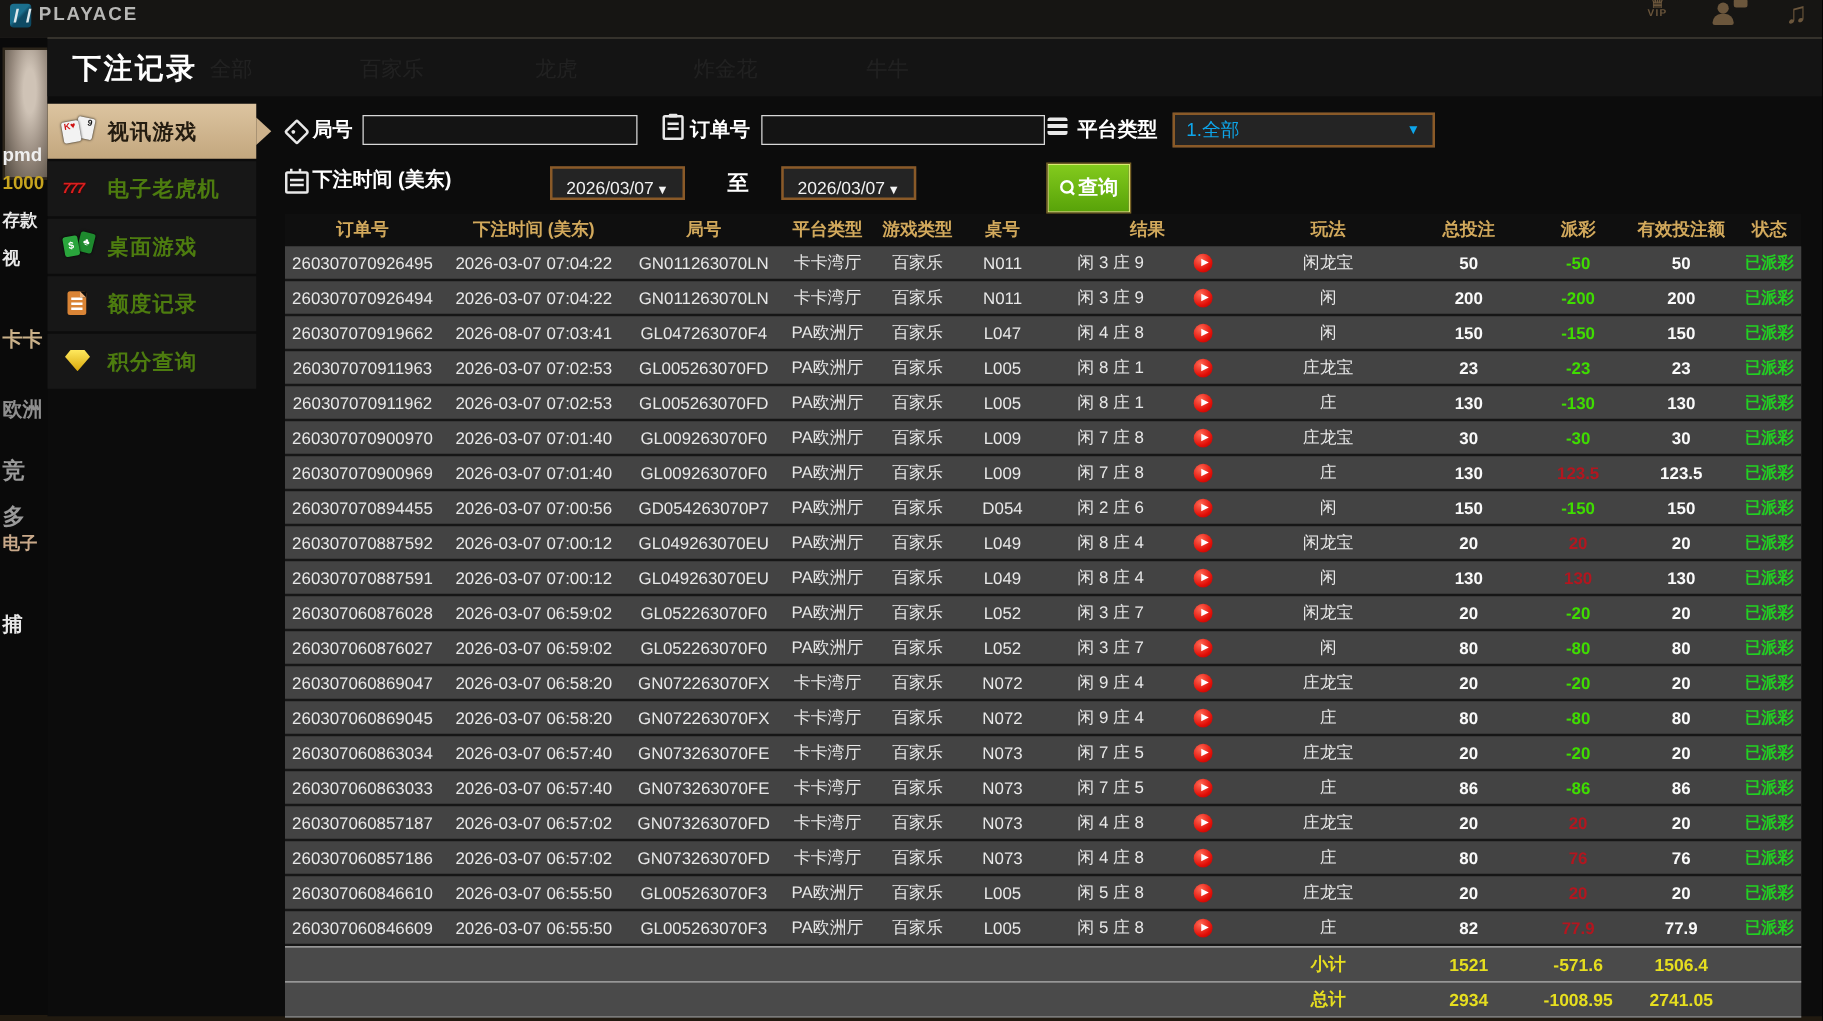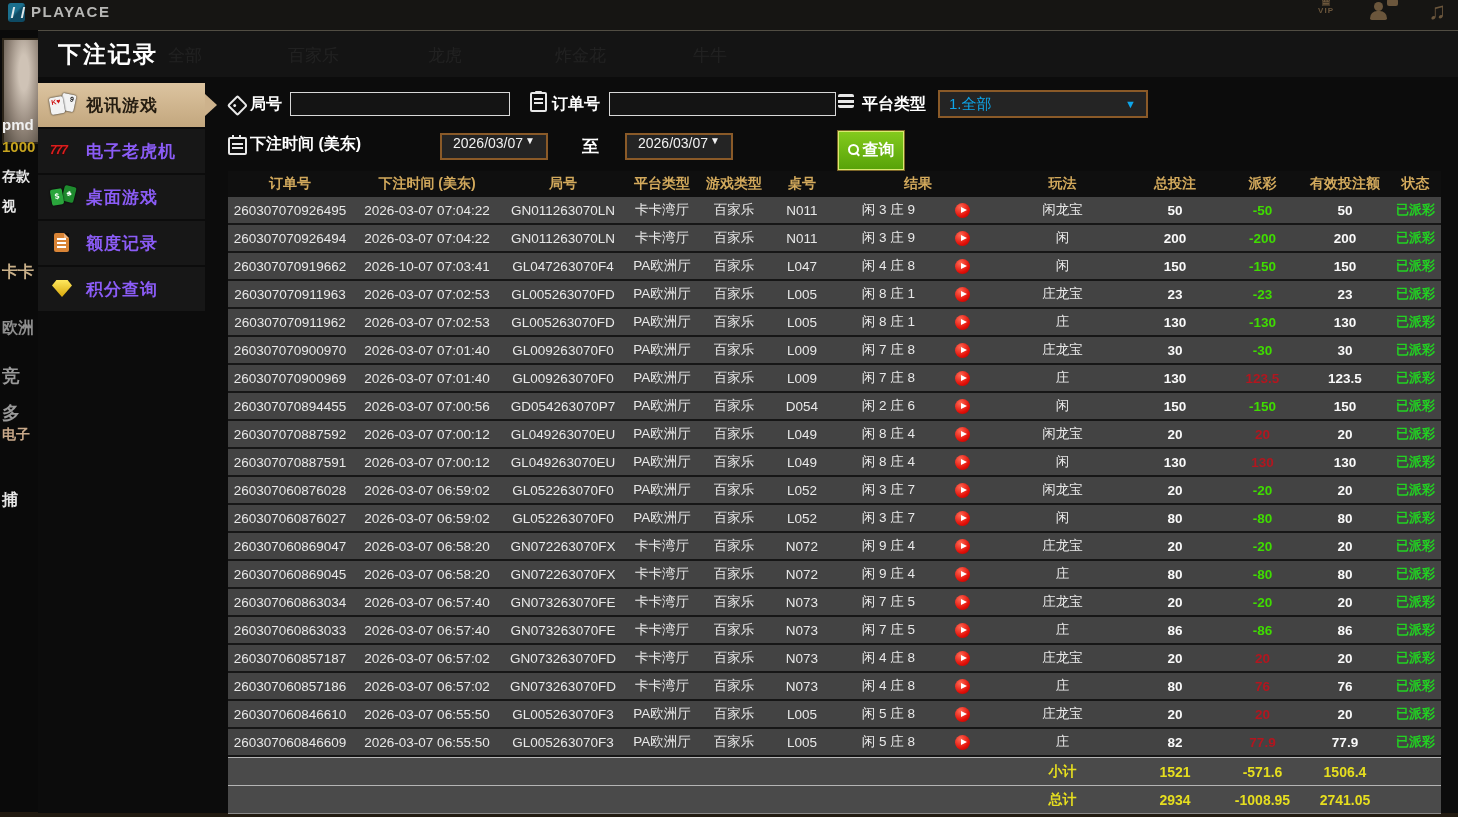--- a/index.html
+++ b/index.html
@@ -35,21 +35,21 @@
   
   .modal{position:absolute;left:38px;top:30px;width:1420px;height:782px;background:#0c0c0c;border-top:1px solid #514d43;}
   .modal-title-bar{position:absolute;left:0;top:0;width:100%;height:46px;background:#141414;}
   .modal-title{position:absolute;left:20px;top:0;line-height:46px;color:#fff;font-size:23px;font-weight:bold;letter-spacing:2px;}
   .ghost-tabs{position:absolute;left:0;top:0;width:100%;height:46px;}
   .ghost-tab{position:absolute;top:0;line-height:50px;font-size:17px;color:rgba(255,255,255,0.06);}
 
   
   .sidebar{position:absolute;left:0;top:46px;width:167px;padding-top:6px;}
   .side-item{position:relative;height:44px;margin-bottom:2px;background:#171717;display:flex;align-items:center;cursor:pointer;}
-  .side-item .side-label{color:#8b5cf6;font-size:17px;font-weight:bold;margin-left:10px;letter-spacing:1px;}
+  .side-item .side-label{color:#4d7c0f;font-size:17px;font-weight:bold;margin-left:10px;letter-spacing:1px;}
   .side-item.active{background:linear-gradient(#dcc4a0,#c3a77e);}
   .side-item.active .side-label{color:#241c10;}
   .side-item.active::after{content:"";position:absolute;right:-12px;top:50%;margin-top:-11px;border-left:12px solid #cdb28c;border-top:11px solid transparent;border-bottom:11px solid transparent;}
   .side-icon{position:relative;width:26px;height:24px;margin-left:12px;flex:0 0 26px;}
   .crd{position:absolute;width:12px;height:16px;background:#f2f2f2;border-radius:2px;font-size:7px;font-weight:bold;line-height:8px;box-shadow:0 0 2px #000;}
   .crd-b{right:1px;top:1px;transform:rotate(12deg);color:#151515;text-align:right;padding:1px 2px 0 0;}
   .crd-a{left:0;top:4px;transform:rotate(-10deg);color:#cf1212;padding:1px 0 0 2px;}
   .s777{position:absolute;left:0;top:4px;color:#d91f1f;font-weight:900;font-style:italic;font-size:12px;letter-spacing:-1px;text-shadow:0 1px 1px #400;}
   .gcrd{position:absolute;width:12px;height:16px;border-radius:2px;font-size:8px;font-weight:bold;color:#fff;text-align:center;line-height:16px;box-shadow:0 0 2px #000;}
   .g2{right:1px;top:1px;background:#1e8a2e;transform:rotate(14deg);}
@@ -60,21 +60,21 @@
   .doc::after{content:"";position:absolute;left:3px;top:5px;width:9px;height:1.5px;background:#fff;box-shadow:0 4px 0 #fff,0 8px 0 #fff;}
 
   
   .content{position:absolute;left:167px;top:46px;right:0;bottom:0;}
   .filters{position:absolute;left:0;top:0;width:100%;height:94px;}
   .f-label{position:absolute;color:#fff;font-size:16px;font-weight:bold;white-space:nowrap;}
   .f-input{position:absolute;height:22px;background:#141414;border:1px solid #d8d8d8;color:#eee;font-size:13px;padding:0 6px;outline:none;}
   .selectbox{position:absolute;height:24px;background:#242424;border:2px solid #8a5a28;color:#0ea5e9;font-size:15px;display:flex;align-items:center;cursor:pointer;}
   .selectbox .sel-val{margin-left:9px;flex:1;}
   .selectbox .caret{margin-right:10px;font-size:11px;}
-  .datebox{position:absolute;height:23px;background:#242424;border:2px solid #8a5a28;color:#f2f2f2;font-size:14px;display:flex;align-items:flex-start;justify-content:center;cursor:pointer;top:56px;}
+  .datebox{position:absolute;height:23px;background:#242424;border:2px solid #8a5a28;color:#f2f2f2;font-size:14px;display:flex;align-items:flex-end;justify-content:center;cursor:pointer;top:56px;}
   .datebox .dcaret{font-size:10px;margin-left:2px;}
   .to-label{position:absolute;top:58px;color:#fff;font-size:17px;font-weight:bold;}
   .search-btn{position:absolute;left:633px;top:54px;width:66px;height:39px;background:linear-gradient(#83ca1d,#58a309);border:1px solid #d9ea70;outline:1px solid #7a6426;color:#fff;font-size:16px;font-weight:bold;display:flex;align-items:center;justify-content:center;gap:3px;cursor:pointer;font-family:inherit;}
   .mag{position:relative;width:12px;height:13px;flex:0 0 12px;}
   .mag::before{content:"";position:absolute;left:0;top:0;width:7px;height:7px;border:2px solid #fff;border-radius:50%;}
   .mag::after{content:"";position:absolute;left:7px;top:9px;width:5px;height:2px;background:#fff;transform:rotate(45deg);}
   
   .fi{position:absolute;}
   .tag-icon{width:11px;height:11px;border:2px solid #e8e8e8;border-radius:2px 2px 3px 2px;transform:rotate(-45deg);}
   .tag-icon::after{content:"";position:absolute;left:2px;top:2px;width:3px;height:3px;border-radius:50%;background:#e8e8e8;}
@@ -281,21 +281,21 @@
                 </span>
               </div>
               <div class="td c7">闲</div>
               <div class="td c8 num">200</div>
               <div class="td c9 neg">-200</div>
               <div class="td c10 num">200</div>
               <div class="td c11 status">已派彩</div>
             </div>
             <div class="tr">
               <div class="td c0">260307070919662</div>
-              <div class="td c1">2026-10-07 07:03:41</div>
+              <div class="td c1">2026-08-07 07:03:41</div>
               <div class="td c2">GL047263070F4</div>
               <div class="td c3">PA欧洲厅</div>
               <div class="td c4">百家乐</div>
               <div class="td c5">L047</div>
               <div class="td c6">
                 <span class="res-text">闲 4 庄 8</span>
                 <span class="play-wrap">
                   <span class="play"></span>
                 </span>
               </div>

